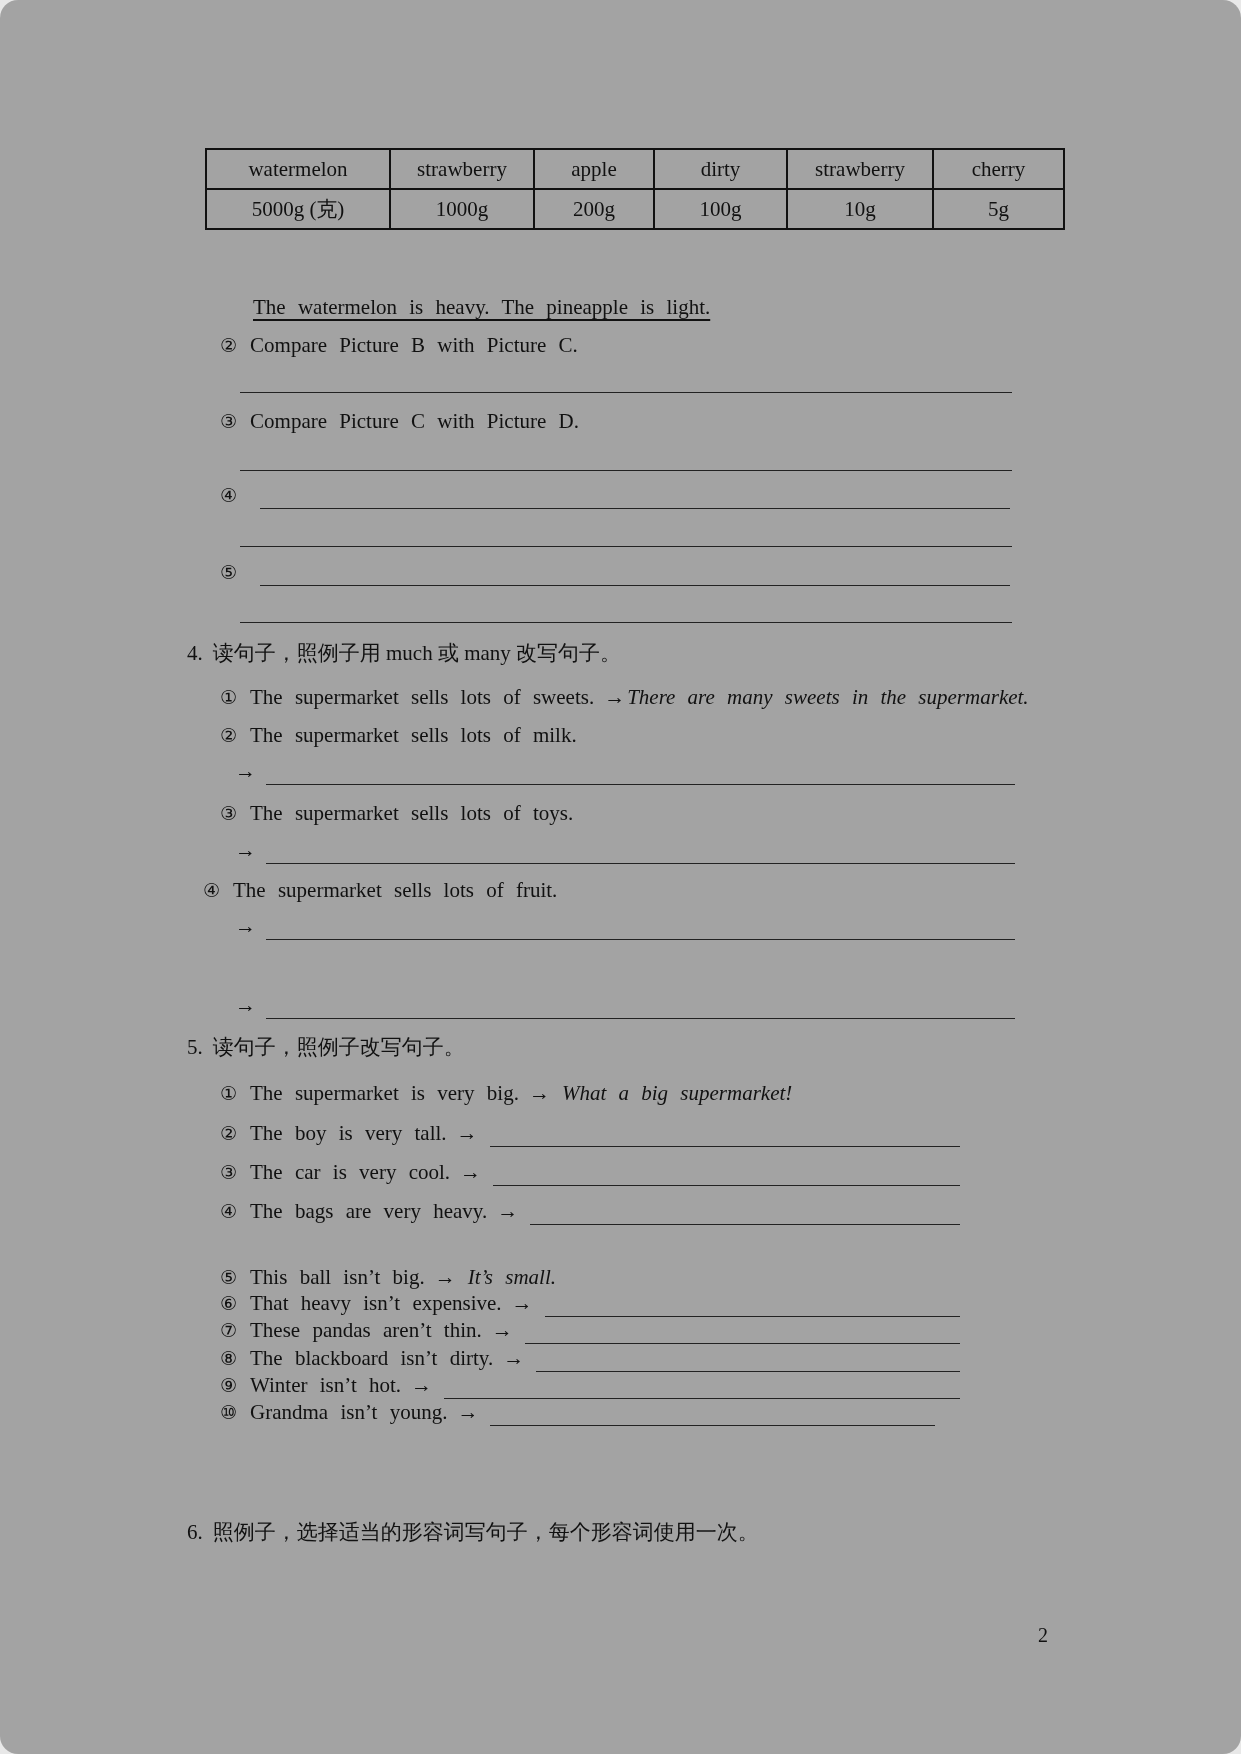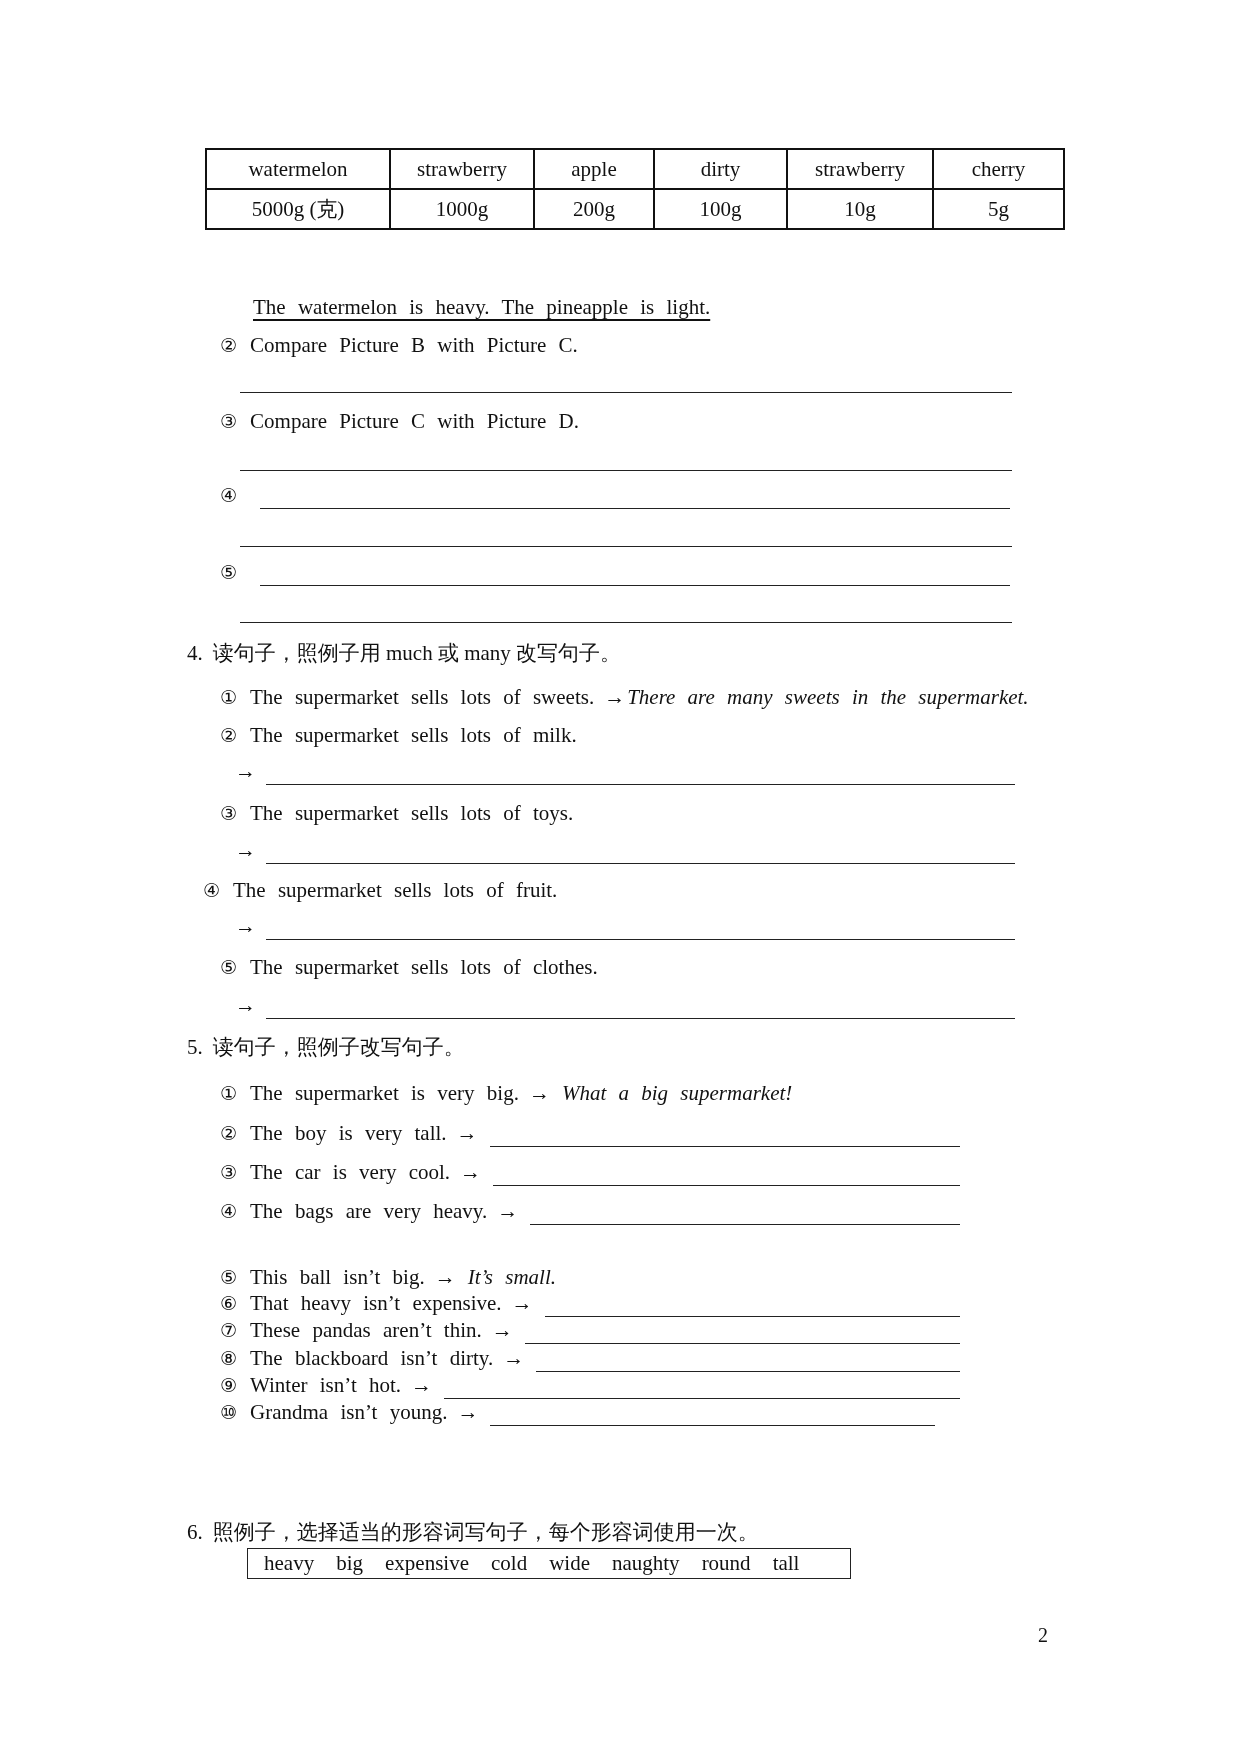--- a/index.html
+++ b/index.html
@@ -1,23 +1,24 @@
 <!DOCTYPE html>
 <html><head>
 <meta charset="utf-8">
 <style>
   html,body {margin:0; padding:0; background:#e8e8e8;}
   .page {
     position:relative;
     width:1241px; height:1754px;
     margin:0 auto;
-    background:#ffffff;
+    background:#a3a3a3;
     font-family:"Liberation Serif","DejaVu Serif",serif;
     color:#111;
     overflow:hidden;
+    border-radius:18px;
   }
   .row {
     position:absolute;
     white-space:nowrap;
     font-size:21px;
     line-height:27px;
   }
   .ws {word-spacing:7px;}
   .cnum {
     font-family:"DejaVu Sans",sans-serif;
@@ -160,23 +161,20 @@
   </div>
 
   <div class="row" style="left:203px; top:877px;">
     <span class="cnum">④</span><span class="ws">The supermarket sells lots of fruit.</span>
   </div>
   <div class="row flexrow" style="left:235px; top:913px; width:780px;">
     <span>→</span>
       <span class="fill"></span>
   </div>
 
-  <div class="row" style="left:220px; top:954px;">
-    <span class="cnum">⑤</span><span class="ws">The supermarket sells lots of clothes.</span>
-  </div>
   <div class="row flexrow" style="left:235px; top:992px; width:780px;">
     <span>→</span>
       <span class="fill"></span>
   </div>
 
   <div class="row" style="left:187px; top:1034px;">
     <span class="secnum">5.</span><span>读句子，照例子改写句子。</span>
   </div>
 
   <div class="row" style="left:220px; top:1080px;">
@@ -240,26 +238,16 @@
     <span class="cnum">⑩</span>
       <span class="ws">Grandma isn’t young.</span>
       <span class="arrow">→</span>
       <span class="fill"></span>
   </div>
 
   <div class="row" style="left:187px; top:1519px;">
     <span class="secnum">6.</span><span>照例子，选择适当的形容词写句子，每个形容词使用一次。</span>
   </div>
 
-  <div class="adjbox">
-    <span>heavy</span>
-    <span>big</span>
-    <span>expensive</span>
-    <span>cold</span>
-    <span>wide</span>
-    <span>naughty</span>
-    <span>round</span>
-    <span>tall</span>
-  </div>
 
   <div class="pagenum">2</div>
 
 </div>
 
 </body></html>

